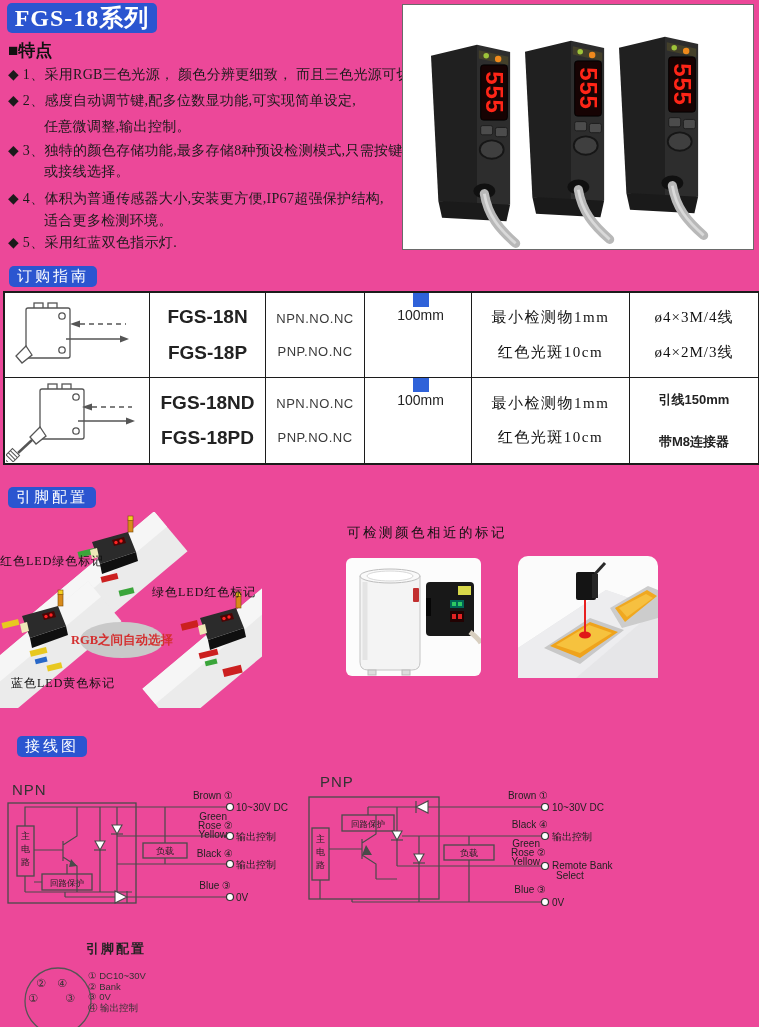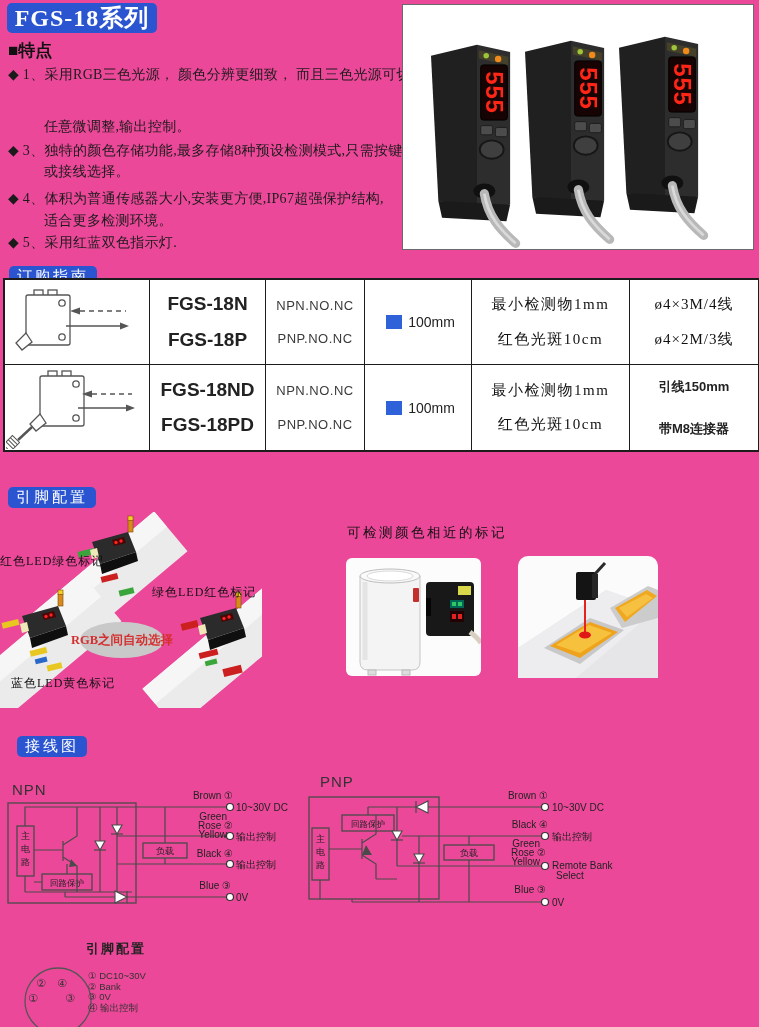--- a/index.html
+++ b/index.html
@@ -10,31 +10,31 @@
          border-radius:5px;font-family:"Liberation Serif","DejaVu Serif",serif;}
   .title-badge{left:7px;top:3px;width:150px;height:30px;line-height:30px;
                font-size:24px;font-weight:600;letter-spacing:1px;}
   .sec-badge{height:21px;line-height:21px;font-size:15px;letter-spacing:3px;padding:0 8px;}
   .feat-head{position:absolute;left:8px;top:39px;font-size:17px;font-weight:bold;color:#111;}
   .fline{position:absolute;left:8px;font-size:14px;color:#1b1b1b;white-space:nowrap;letter-spacing:0.3px;}
   .fline.cont{left:44px;}
   .photo-box{position:absolute;left:402px;top:4px;width:352px;height:246px;
              border:1px solid #6a6a6a;background:#fff;box-sizing:border-box;}
   
-  .otable{position:absolute;left:3px;top:278px;display:grid;
+  .otable{position:absolute;left:3px;top:291px;display:grid;
           grid-template-columns:145px 116px 99px 107px 158px 128px;
           grid-auto-rows:85px;border:2px solid #1c1c1c;background:#fff;}
   .tcell{border-right:1.5px solid #1c1c1c;border-bottom:1.5px solid #1c1c1c;
          display:flex;flex-direction:column;justify-content:space-evenly;align-items:center;
          box-sizing:border-box;overflow:hidden;}
   .tcell.lastcol{border-right:none;}
   .tcell.lastrow{border-bottom:none;}
   .model{font-family:"Liberation Sans","DejaVu Sans",sans-serif;font-size:19px;font-weight:600;color:#222;}
   .output{font-family:"Liberation Sans","DejaVu Sans",sans-serif;font-size:13px;color:#3a3a3a;letter-spacing:0.5px;}
-  .dist{flex-direction:row;justify-content:center;gap:6px;padding-left:5px;}
+  .dist{flex-direction:column;justify-content:flex-start;padding-left:5px;}
   .bluesq{width:16px;height:14px;background:#2f62d9;}
   .distlabel{font-family:"Liberation Sans","DejaVu Sans",sans-serif;font-size:14px;color:#222;}
   .detect{font-size:15px;letter-spacing:1.5px;color:#111;}
   .cable-serif{font-size:15px;letter-spacing:1px;color:#111;}
   .cable-sans{font-family:"Liberation Sans","DejaVu Sans",sans-serif;font-size:13px;font-weight:600;color:#222;}
   .caption{position:absolute;left:347px;top:524px;font-size:13.5px;letter-spacing:2.5px;color:#111;}
   svg text{font-family:"Liberation Sans","DejaVu Sans",sans-serif;}
   svg text.ser{font-family:"Liberation Serif","DejaVu Serif",serif;}
   .box{fill:none;stroke:#4a4a4a;stroke-width:1.3;}
   .wire{stroke:#4a4a4a;stroke-width:1.2;fill:none;}
@@ -43,20 +43,21 @@
 </style>
 </head>
 <body>
 
 <div id="screen">
 
   <div class="badge title-badge">FGS-18系列</div>
 
   <div class="feat-head">■特点</div>
   <div class="fline" style="top:66px">◆ 1、采用RGB三色光源， 颜色分辨更细致， 而且三色光源可切换。</div>
+  <div class="fline" style="top:92px">◆ 2、感度自动调节键,配多位数显功能,可实现简单设定,</div>
   <div class="fline cont" style="top:118px">任意微调整,输出控制。</div>
   <div class="fline" style="top:142px">◆ 3、独特的颜色存储功能,最多存储8种预设检测模式,只需按键</div>
   <div class="fline cont" style="top:163px">或接线选择。</div>
   <div class="fline" style="top:190px">◆ 4、体积为普通传感器大小,安装更方便,IP67超强保护结构,</div>
   <div class="fline cont" style="top:212px">适合更多检测环境。</div>
   <div class="fline" style="top:234px">◆ 5、采用红蓝双色指示灯.</div>
 
   <div class="photo-box">
     <svg width="350" height="244" viewBox="0 0 350 244">
       <defs>

